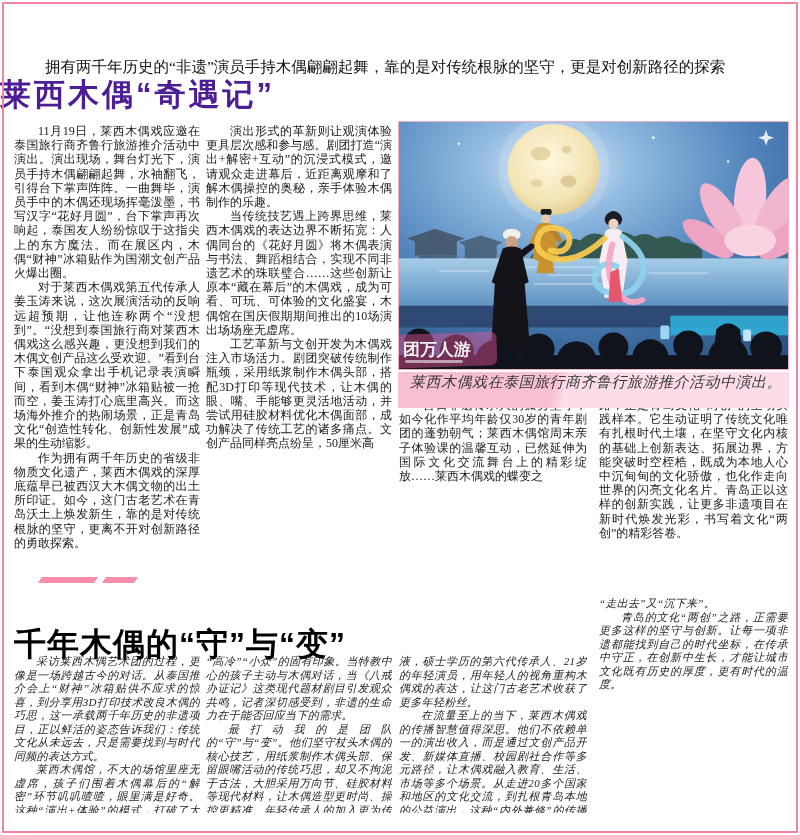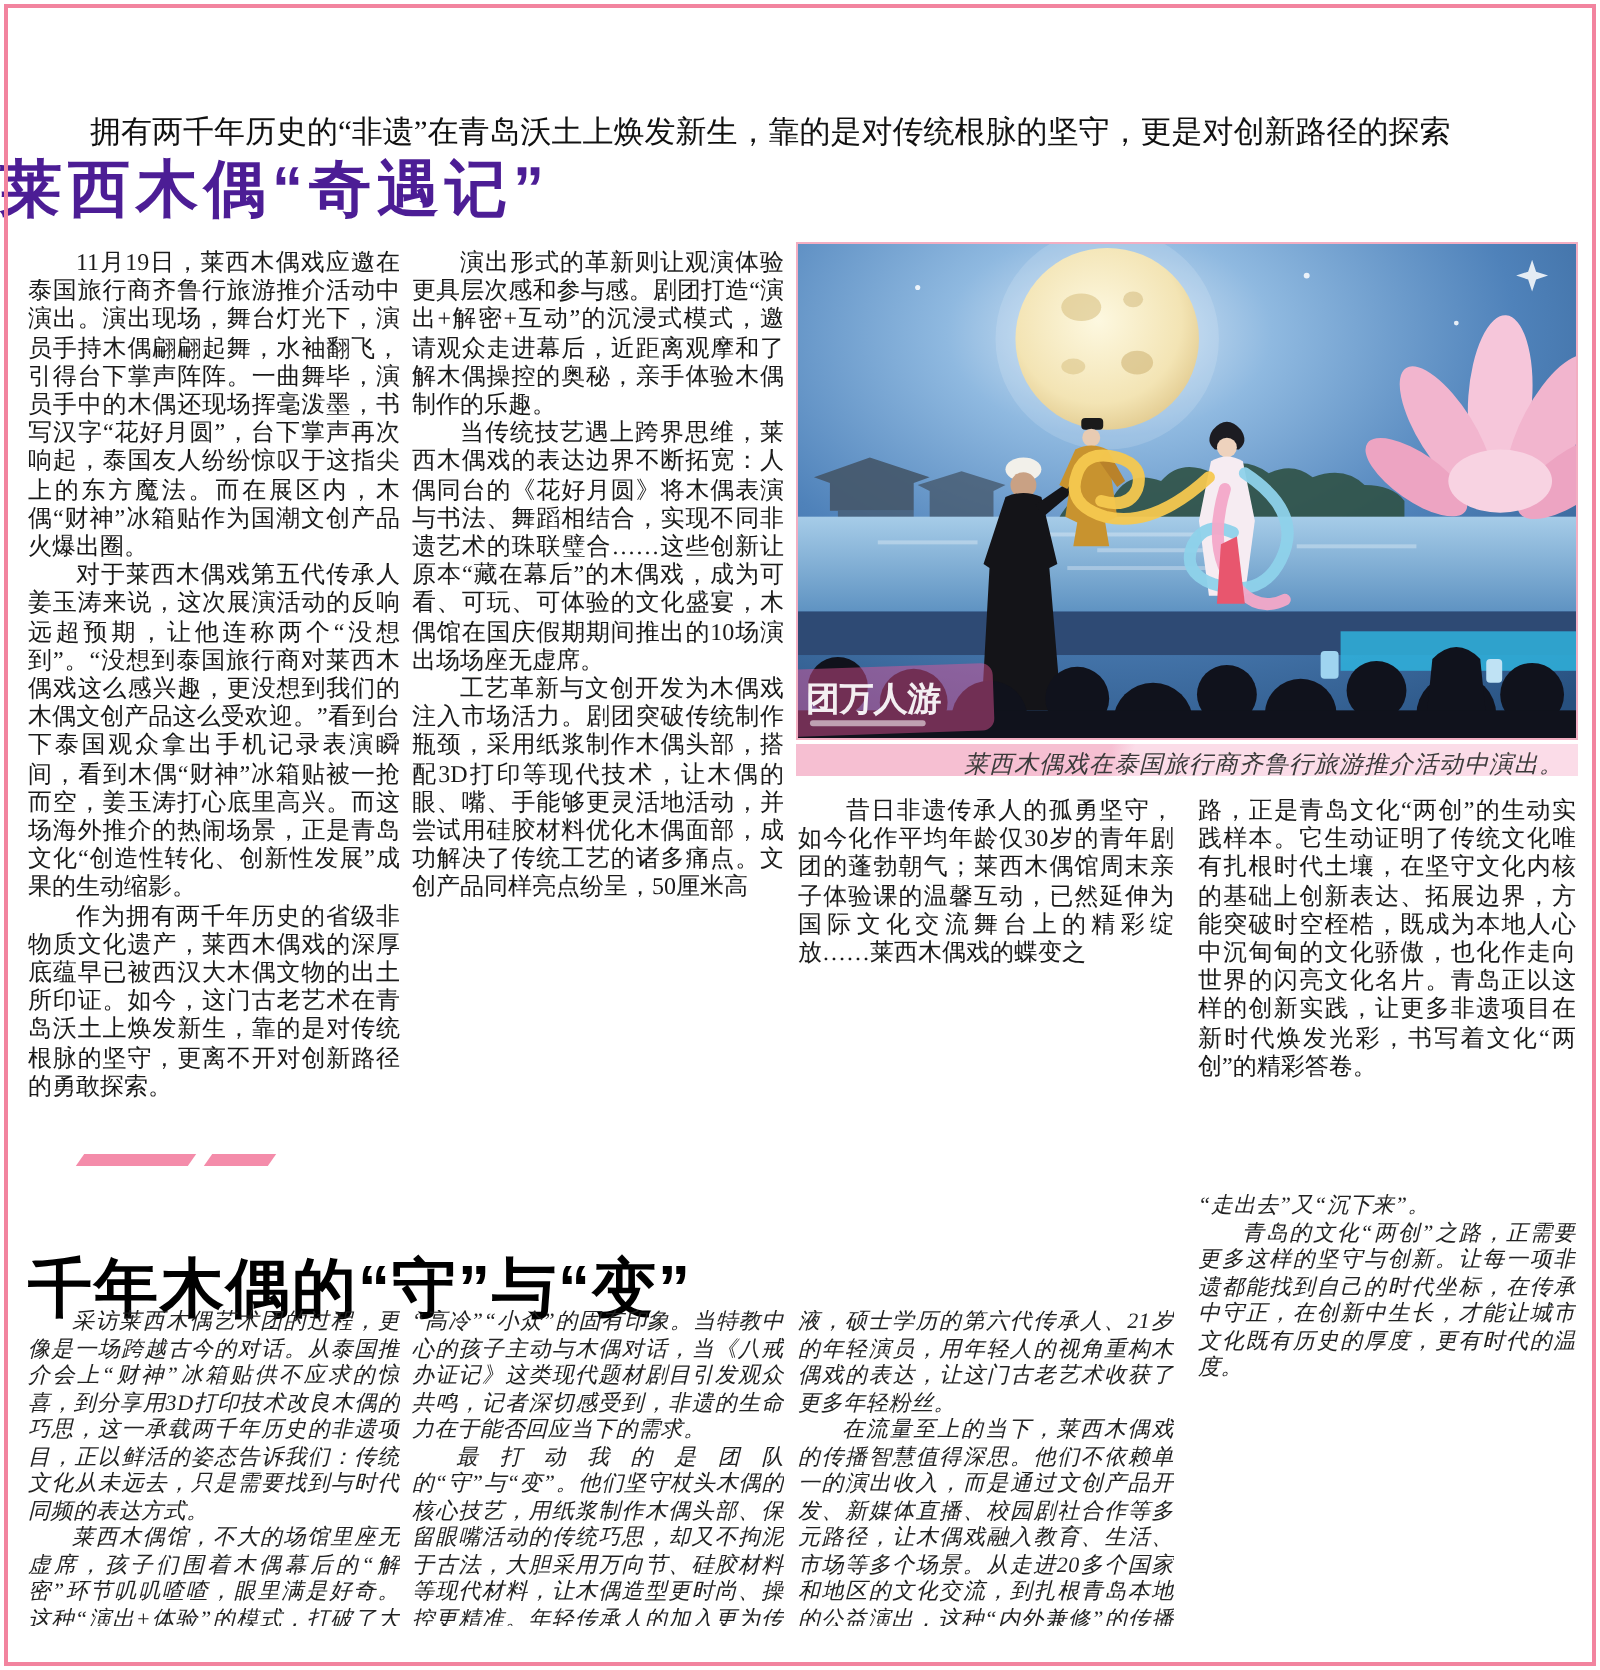--- a/index.html
+++ b/index.html
@@ -12,23 +12,23 @@
       font-family:"Liberation Sans", sans-serif;font-weight:bold;font-size:31px;letter-spacing:3px;color:#4c1d95;}
   .col{position:absolute;overflow:hidden;text-align:justify;}
   .col p{margin:0;text-indent:2em;font-size:12px;line-height:14.2px;}
   .col p.cont{text-indent:0;}
   #c1{left:14px;top:124px;width:186px;height:426px;}
   #c2{left:206px;top:124px;width:186px;height:472px;}
   #c3{left:399px;top:398px;width:188px;height:186px;}
   #c4{left:599px;top:398px;width:189px;height:152px;}
   .photo-wrap{position:absolute;left:398px;top:121px;width:391px;z-index:1;}
   .photo{display:block;width:391px;height:249px;border:1px solid #f3aec2;box-sizing:border-box;}
-  .caption{width:391px;height:16px;box-sizing:border-box;margin-top:2px;
+  .caption{width:391px;height:36px;box-sizing:border-box;margin-top:2px;
            background:linear-gradient(105deg,#f6bfd2 0%,#f6bfd2 40%,#fbdce8 43%,#fbdce8 100%);
-           font-size:12px;font-style:italic;color:#3a3a3a;text-align:right;
+           font-size:15px;font-style:italic;color:#3a3a3a;text-align:right;
            line-height:21px;padding-right:7px;letter-spacing:.5px;}
   .note-head{position:absolute;left:40px;top:549px;font-family:"Liberation Sans", sans-serif;}
   .note-head .sq{display:inline-block;width:15px;height:15px;background:#e01230;vertical-align:-1px;margin-right:8px;}
   .note-head .lbl{font-size:20px;font-weight:bold;color:#111;letter-spacing:2px;}
   .note-bar{position:absolute;left:40px;top:577px;width:96px;height:6px;}
   .note-bar span{position:absolute;top:0;height:6px;background:#f48caa;}
   .note-bar .s1{left:0;width:56px;transform:skewX(-35deg);}
   .note-bar .s2{left:64px;width:32px;transform:skewX(-35deg);}
   .h2{position:absolute;left:14px;top:623px;width:576px;text-align:left;
       font-family:Liberation Sans, sans-serif;font-weight:bold;font-size:32px;letter-spacing:1px;color:#000;}
@@ -37,21 +37,21 @@
   #n2{left:206px;top:655px;width:186px;height:158px;}
   #n3{left:399px;top:655px;width:188px;height:158px;}
   #n4{left:599px;top:597px;width:189px;height:216px;}
 </style>
 </head>
 <body>
 
 <div class="page">
   <div class="frame"></div>
 
-  <p class="lead">拥有两千年历史的“非遗”在青岛沃土上焕发新生，靠的是对传统根脉的坚守，更是对创新路径的探索</p>
+  <p class="lead">拥有两千年历史的“非遗”演员手持木偶翩翩起舞，靠的是对传统根脉的坚守，更是对创新路径的探索</p>
   <div class="h1">莱西木偶“奇遇记”</div>
 
   <div class="col" id="c1">
     <p>11月19日，莱西木偶戏应邀在泰国旅行商齐鲁行旅游推介活动中演出。演出现场，舞台灯光下，演员手持木偶翩翩起舞，水袖翻飞，引得台下掌声阵阵。一曲舞毕，演员手中的木偶还现场挥毫泼墨，书写汉字“花好月圆”，台下掌声再次响起，泰国友人纷纷惊叹于这指尖上的东方魔法。而在展区内，木偶“财神”冰箱贴作为国潮文创产品火爆出圈。</p>
     <p>对于莱西木偶戏第五代传承人姜玉涛来说，这次展演活动的反响远超预期，让他连称两个“没想到”。“没想到泰国旅行商对莱西木偶戏这么感兴趣，更没想到我们的木偶文创产品这么受欢迎。”看到台下泰国观众拿出手机记录表演瞬间，看到木偶“财神”冰箱贴被一抢而空，姜玉涛打心底里高兴。而这场海外推介的热闹场景，正是青岛文化“创造性转化、创新性发展”成果的生动缩影。</p>
     <p>作为拥有两千年历史的省级非物质文化遗产，莱西木偶戏的深厚底蕴早已被西汉大木偶文物的出土所印证。如今，这门古老艺术在青岛沃土上焕发新生，靠的是对传统根脉的坚守，更离不开对创新路径的勇敢探索。</p>
     <p>在剧目创作上，剧团精准把握文化“两创”方向：一方面深耕儿童题材与</p>
   </div>
 
   <div class="col" id="c2">

